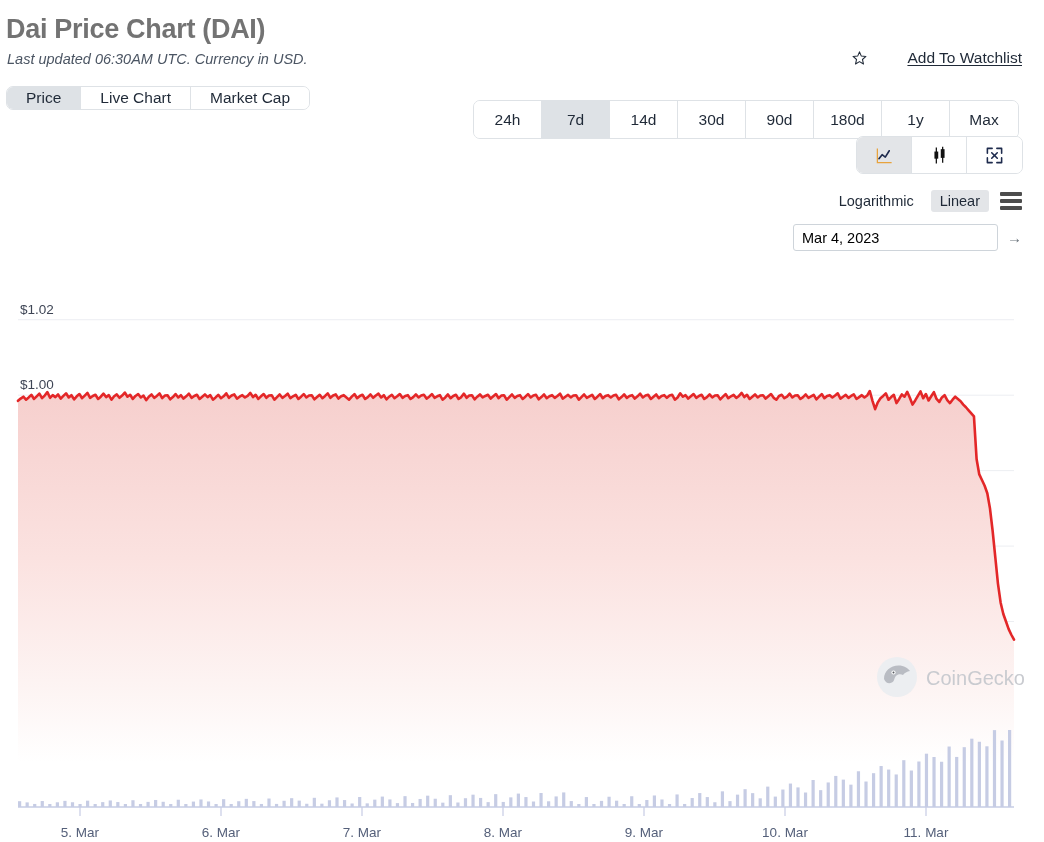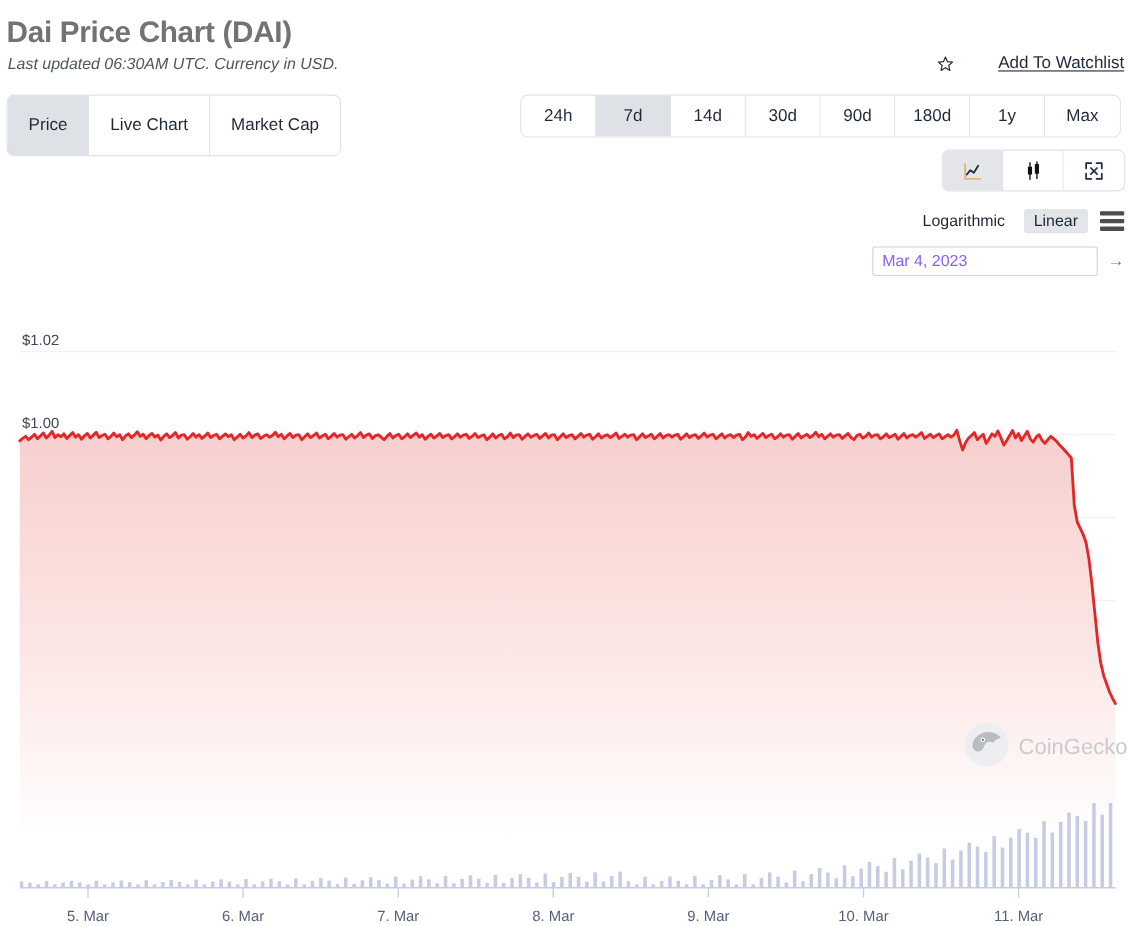--- a/index.html
+++ b/index.html
@@ -31,34 +31,34 @@
   .watchlist .star { width: 17px; height: 17px; display: block; }
   .watchlist .wl-label {
     font-size: 15.5px; color: #1f2937;
     text-decoration: underline; text-underline-offset: 2px; margin-left: 32px;
   }
 
   
   .tabgroup {
     position: absolute; left: 6px; top: 86px;
     display: flex; border: 1px solid #dee2e6; border-radius: 7px;
-    overflow: hidden; background: #fff; height: 56px;
+    overflow: hidden; background: #fff; height: 24px;
   }
   .tabgroup .tab {
     display: flex; align-items: center; justify-content: center;
     padding: 0 19px; font-size: 15.5px; color: #1f2937;
     border-right: 1px solid #dee2e6; background: #fff;
     cursor: pointer; white-space: nowrap;
   }
   .tabgroup .tab:last-child { border-right: none; }
   .tabgroup .tab.active { background: #dee2e6; font-weight: 500; }
 
   
   .rangegroup {
-    position: absolute; left: 473px; top: 86px;
+    position: absolute; left: 473px; top: 100px;
     display: flex; border: 1px solid #dee2e6; border-radius: 7px;
     overflow: hidden; background: #fff; height: 39px;
   }
   .rangegroup .rbtn {
     display: flex; align-items: center; justify-content: center;
     width: 68px; font-size: 15.5px; color: #1f2937;
     border-right: 1px solid #dee2e6; background: #fff;
     cursor: pointer;
   }
   .rangegroup .rbtn:last-child { border-right: none; }
@@ -90,21 +90,21 @@
   .hamburger { display: flex; flex-direction: column; gap: 3px; cursor: pointer; margin-left: 3px;}
   .hamburger span { display: block; width: 22px; height: 4px; background: #4d4d4d; border-radius: 1px; }
 
   
   .daterow {
     position: absolute; right: 22px; top: 224px;
     display: flex; align-items: center; gap: 9px;
   }
   .dateinput {
     border: 1px solid #ced4da; border-radius: 3px;
-    padding: 3px 8px; font-size: 14.5px; color: #8b5cf6;
+    padding: 3px 8px; font-size: 14.5px; color: #000000;
     background: #fff; font-family: "Liberation Sans", sans-serif;
     height: 27px; line-height: 20px;
   }
   .arrow { color: #6c757d; font-size: 15px; }
 
   
   .chart-wrap { position: absolute; left: 0; top: 262px; width: 883px; height: 580px; }
   .chart-svg { display: block; }
 
   .ylabel { font-size: 13.5px; fill: #3e4555; font-family: "Liberation Sans", sans-serif; }

